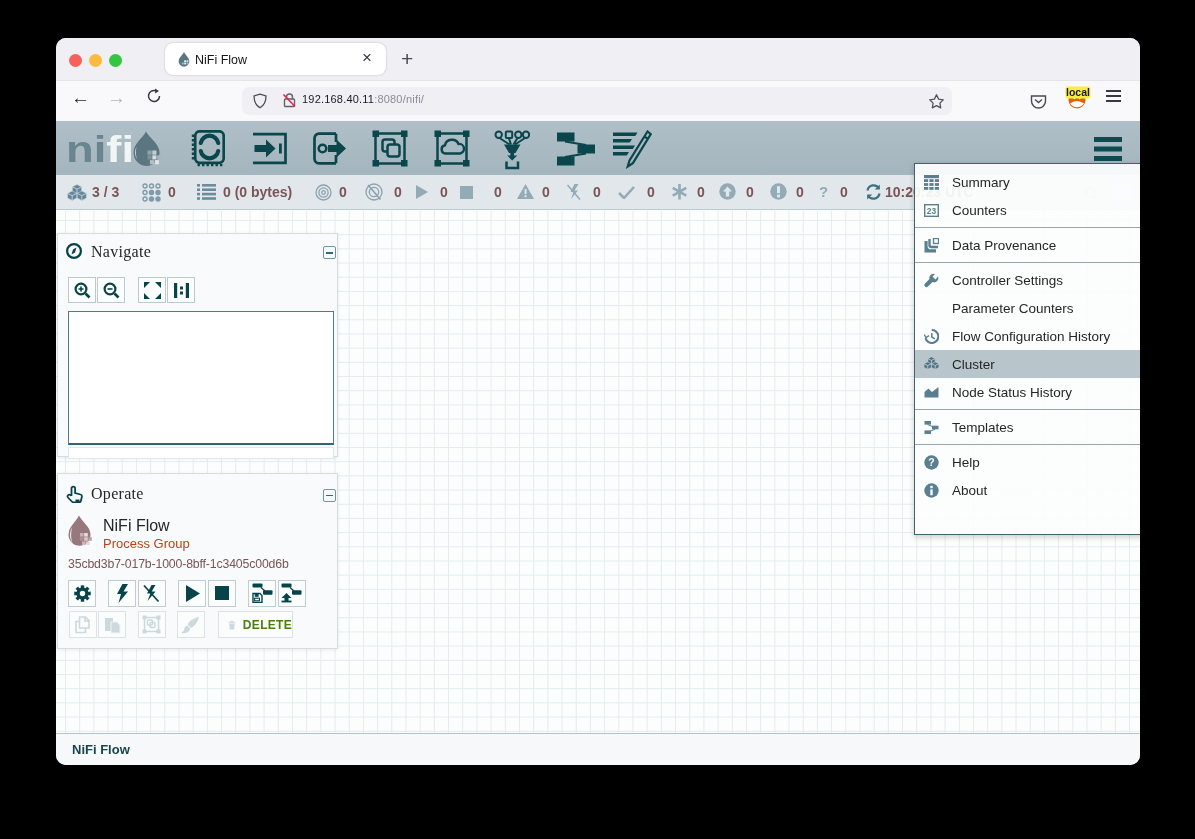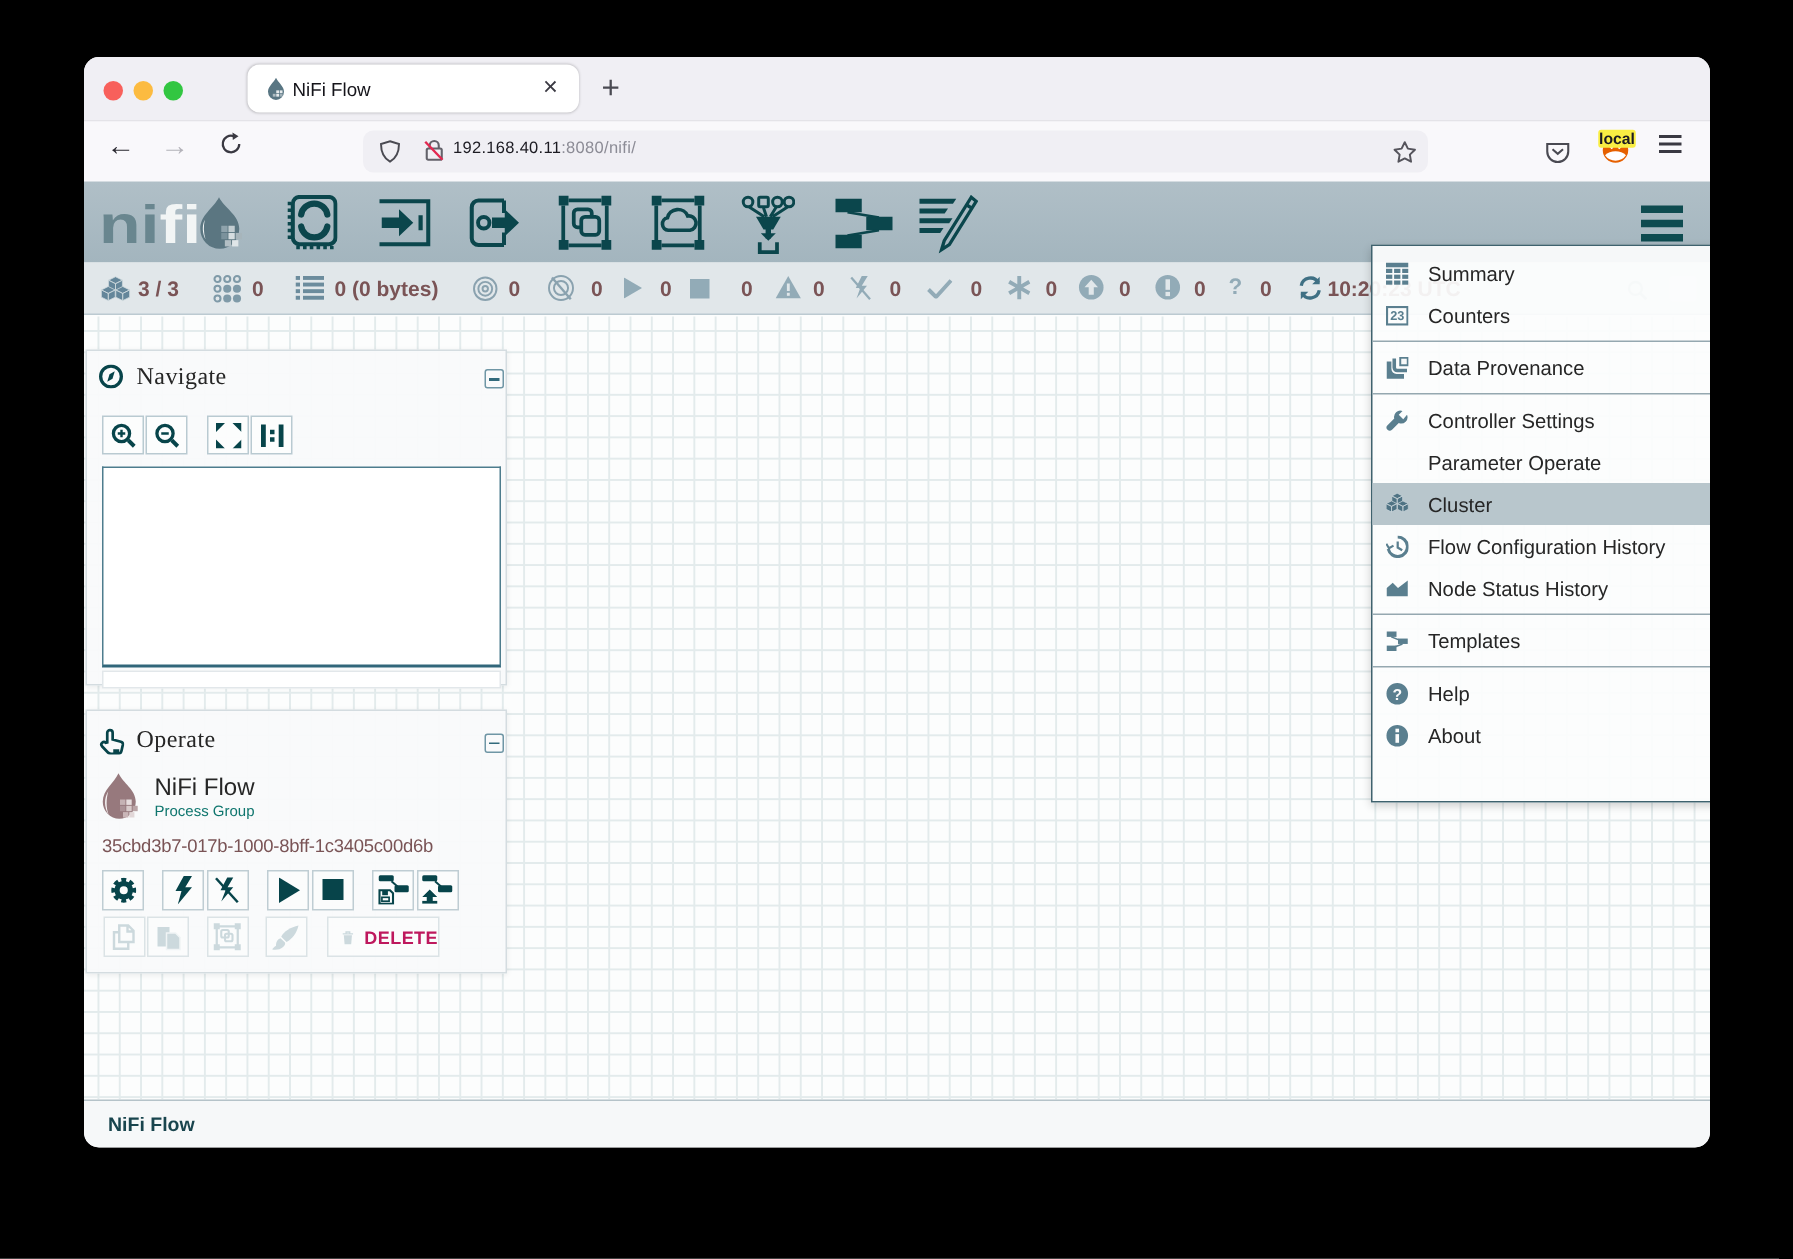--- a/index.html
+++ b/index.html
@@ -387,21 +387,21 @@
           <rect x="12" y="18" width="3.6" height="3.6"></rect>
           <rect x="16.2" y="18" width="3.6" height="3.6" fill="#e6dcdd"></rect>
           <rect x="12" y="22.2" width="3.6" height="3.6" fill="#ab9296"></rect>
           <rect x="16.2" y="22.2" width="3.6" height="3.6" fill="#d8caca"></rect>
           <rect x="20.4" y="22.2" width="3.4" height="3.6" fill="#baa4a6"></rect>
           <rect x="14" y="26.4" width="3.6" height="3.6" fill="#cab6b8"></rect>
           <rect x="18.2" y="26.4" width="3.4" height="3.6" fill="#e2d7d8"></rect>
         </g>
     </svg>
     <span style="position:absolute;left:45px;top:43px;font-size:16px;color:#262626;">NiFi Flow</span>
-    <span style="position:absolute;left:45px;top:62px;font-size:10px;color:#0f766e;">Process Group</span>
+    <span style="position:absolute;left:45px;top:62px;font-size:13px;color:#c2410c;">Process Group</span>
     <span style="position:absolute;left:10px;top:83px;font-size:12.3px;letter-spacing:-0.15px;color:#7a5456;">35cbd3b7-017b-1000-8bff-1c3405c00d6b</span>
     <div class="opbtn" style="left:10px;top:106px;">
         <svg width="17" height="17" viewBox="0 0 17 17">
           <path d="M16.58 6.61 A8.3 8.3 0 0 1 16.58 10.39 L14.54 9.91 A6.2 6.2 0 0 1 13.77 11.77 L15.55 12.88 A8.3 8.3 0 0 1 12.88 15.55 L11.77 13.77 A6.2 6.2 0 0 1 9.91 14.54 L10.39 16.58 A8.3 8.3 0 0 1 6.61 16.58 L7.09 14.54 A6.2 6.2 0 0 1 5.23 13.77 L4.12 15.55 A8.3 8.3 0 0 1 1.45 12.88 L3.23 11.77 A6.2 6.2 0 0 1 2.46 9.91 L0.42 10.39 A8.3 8.3 0 0 1 0.42 6.61 L2.46 7.09 A6.2 6.2 0 0 1 3.23 5.23 L1.45 4.12 A8.3 8.3 0 0 1 4.12 1.45 L5.23 3.23 A6.2 6.2 0 0 1 7.09 2.46 L6.61 0.42 A8.3 8.3 0 0 1 10.39 0.42 L9.91 2.46 A6.2 6.2 0 0 1 11.77 3.23 L12.88 1.45 A8.3 8.3 0 0 1 15.55 4.12 L13.77 5.23 A6.2 6.2 0 0 1 14.54 7.09 Z M11.20 8.50 A2.7 2.7 0 1 0 5.80 8.50 A2.7 2.7 0 1 0 11.20 8.50 Z" fill="#07444a" fill-rule="evenodd"></path>
         </svg>
       </div>
     <div class="opbtn" style="left:50px;top:106px;">
         <svg width="13" height="19" viewBox="0 0 13 19">
           <path d="M6.5 0 L1 10 h4 L2.5 19 L12 7.5 H7.5 L12 0 Z" fill="#07444a"></path>
         </svg>
@@ -476,21 +476,21 @@
         <svg width="20" height="18" viewBox="0 0 20 18">
           <path d="M18 1 C13 2 8 5 6.5 8.5 L10 12 C14 10 17 5.5 18 1 Z" fill="#ccd9dd"></path>
           <path d="M6 9.5 C4 10 3 12 3 14.5 C1.5 15.5 1 16 0.5 17 C3 17.5 6 17 7.5 15.5 C9 14.5 9.3 13 9 12.3 Z" fill="#ccd9dd"></path>
         </svg>
       </div>
     <div class="opbtn dis" style="left:160px;top:137.5px;width:75px;justify-content:flex-start;padding-left:9px;">
         <svg width="16" height="18" viewBox="0 0 16 18">
           <path d="M1 4 h14 M5.5 4 V1.5 h5 V4" fill="none" stroke="#ccd9dd" stroke-width="1.8"></path>
           <path d="M2.5 6 h11 l-1 12 h-9 Z" fill="#ccd9dd"></path>
         </svg>
-        <span style="font-size:12px;font-weight:bold;color:#be185d;margin-left:7px;letter-spacing:0.3px;text-align:right;">DELETE</span>
+        <span style="font-size:12px;font-weight:bold;color:#4d7c0f;margin-left:7px;letter-spacing:0.3px;text-align:right;">DELETE</span>
       </div>
   </div>
 
   <div id="crumb">
       <span>NiFi Flow</span>
     </div>
 
   <div id="menu">
     <div class="mi">
         <svg class="micon" viewBox="0 0 15 15">
@@ -526,42 +526,42 @@
         <span class="mtxt">Data Provenance</span>
       </div>
     <div class="msep"></div>
     <div class="mi">
         <svg class="micon" viewBox="0 0 15 15">
           <path d="M14 3.5 a4.2 4.2 0 0 1 -5.5 5.5 L4 13.5 a2 2 0 0 1 -3 -3 L5.5 6 A4.2 4.2 0 0 1 11 1 L8.5 3.5 L11.5 6.5 Z" fill="#5a7f8f"></path>
         </svg>
         <span class="mtxt">Controller Settings</span>
       </div>
     <div class="mi">
-        <span class="mtxt">Parameter Operate</span>
+        <span class="mtxt">Parameter Counters</span>
+      </div>
+    <div class="mi">
+        <svg class="micon" viewBox="0 0 15 15">
+          <path d="M7.8 1 a6.5 6.5 0 1 1 -6.3 8" fill="none" stroke="#5a7f8f" stroke-width="2.1"></path>
+          <path d="M0.2 5.5 l1.8 3 l3 -1.8" fill="none" stroke="#5a7f8f" stroke-width="1.4"></path>
+          <path d="M7.8 4 v4 l3 1.8" fill="none" stroke="#5a7f8f" stroke-width="1.5"></path>
+        </svg>
+        <span class="mtxt">Flow Configuration History</span>
       </div>
     <div class="mi hl">
         <svg class="micon" viewBox="0 0 15 15">
           <g stroke="#c9d4d9" stroke-width=".55" fill="#4f7384" stroke-linejoin="round" transform="translate(0,-0.6) scale(0.88)">
             <path d="M8.5 0.5 L12.6 2.55 L8.5 4.6 L4.4 2.55 Z M8.5 4.6 L12.6 2.55 L12.6 6.85 L8.5 8.9 Z M8.5 4.6 L4.4 2.55 L4.4 6.85 L8.5 8.9 Z"></path>
             <path d="M4.2 6.3 L8.3 8.35 L4.2 10.4 L0.1 8.35 Z M4.2 10.4 L8.3 8.35 L8.3 12.65 L4.2 14.7 Z M4.2 10.4 L0.1 8.35 L0.1 12.65 L4.2 14.7 Z"></path>
             <path d="M12.8 6.3 L16.9 8.35 L12.8 10.4 L8.7 8.35 Z M12.8 10.4 L16.9 8.35 L16.9 12.65 L12.8 14.7 Z M12.8 10.4 L8.7 8.35 L8.7 12.65 L12.8 14.7 Z"></path>
           </g>
         </svg>
         <span class="mtxt">Cluster</span>
       </div>
     <div class="mi">
         <svg class="micon" viewBox="0 0 15 15">
-          <path d="M7.8 1 a6.5 6.5 0 1 1 -6.3 8" fill="none" stroke="#5a7f8f" stroke-width="2.1"></path>
-          <path d="M0.2 5.5 l1.8 3 l3 -1.8" fill="none" stroke="#5a7f8f" stroke-width="1.4"></path>
-          <path d="M7.8 4 v4 l3 1.8" fill="none" stroke="#5a7f8f" stroke-width="1.5"></path>
-        </svg>
-        <span class="mtxt">Flow Configuration History</span>
-      </div>
-    <div class="mi">
-        <svg class="micon" viewBox="0 0 15 15">
           <path d="M0.5 12.5 V7 L4.5 3.5 L8 7 L14.5 2 V12.5 Z" fill="#5a7f8f"></path>
         </svg>
         <span class="mtxt">Node Status History</span>
       </div>
     <div class="msep"></div>
     <div class="mi">
         <svg class="micon" viewBox="0 0 15 15">
           <rect x="0.5" y="1" width="6.5" height="3.6" fill="#5a7f8f"></rect>
           <rect x="8" y="5.7" width="6.5" height="3.6" fill="#5a7f8f"></rect>
           <rect x="0.5" y="10.4" width="6.5" height="3.6" fill="#5a7f8f"></rect>

